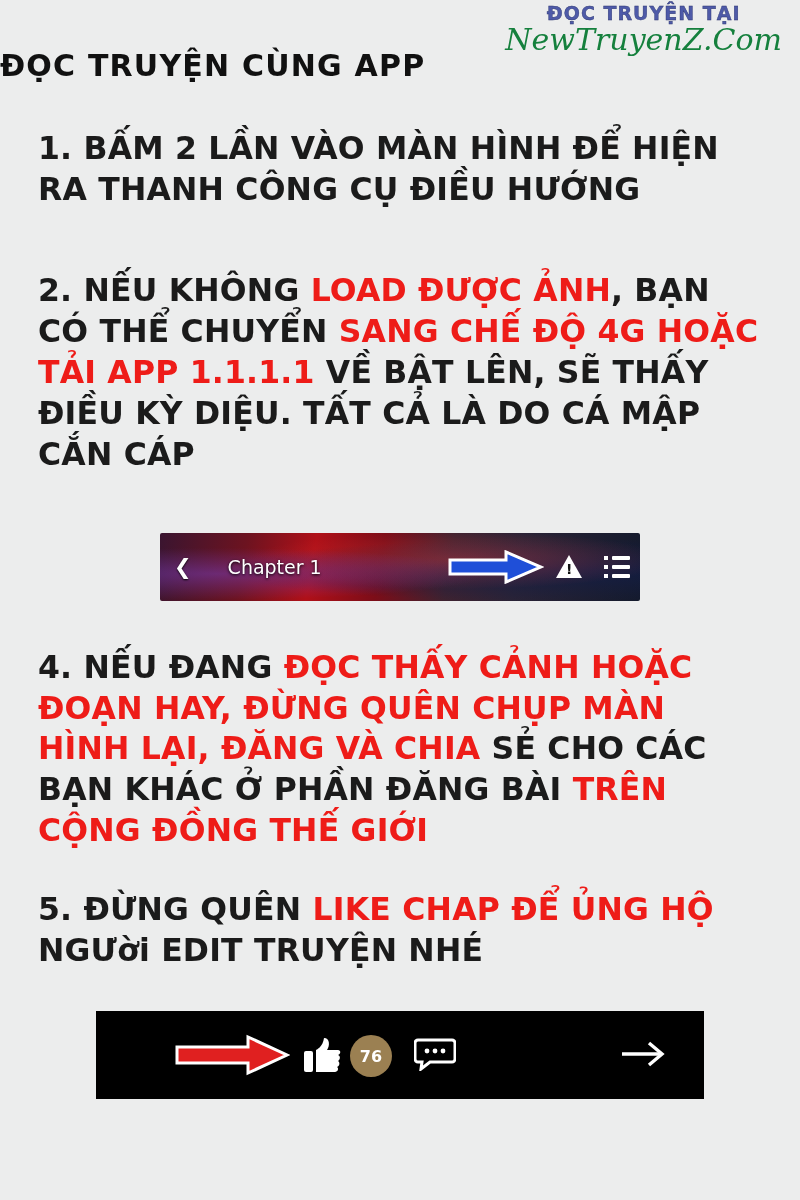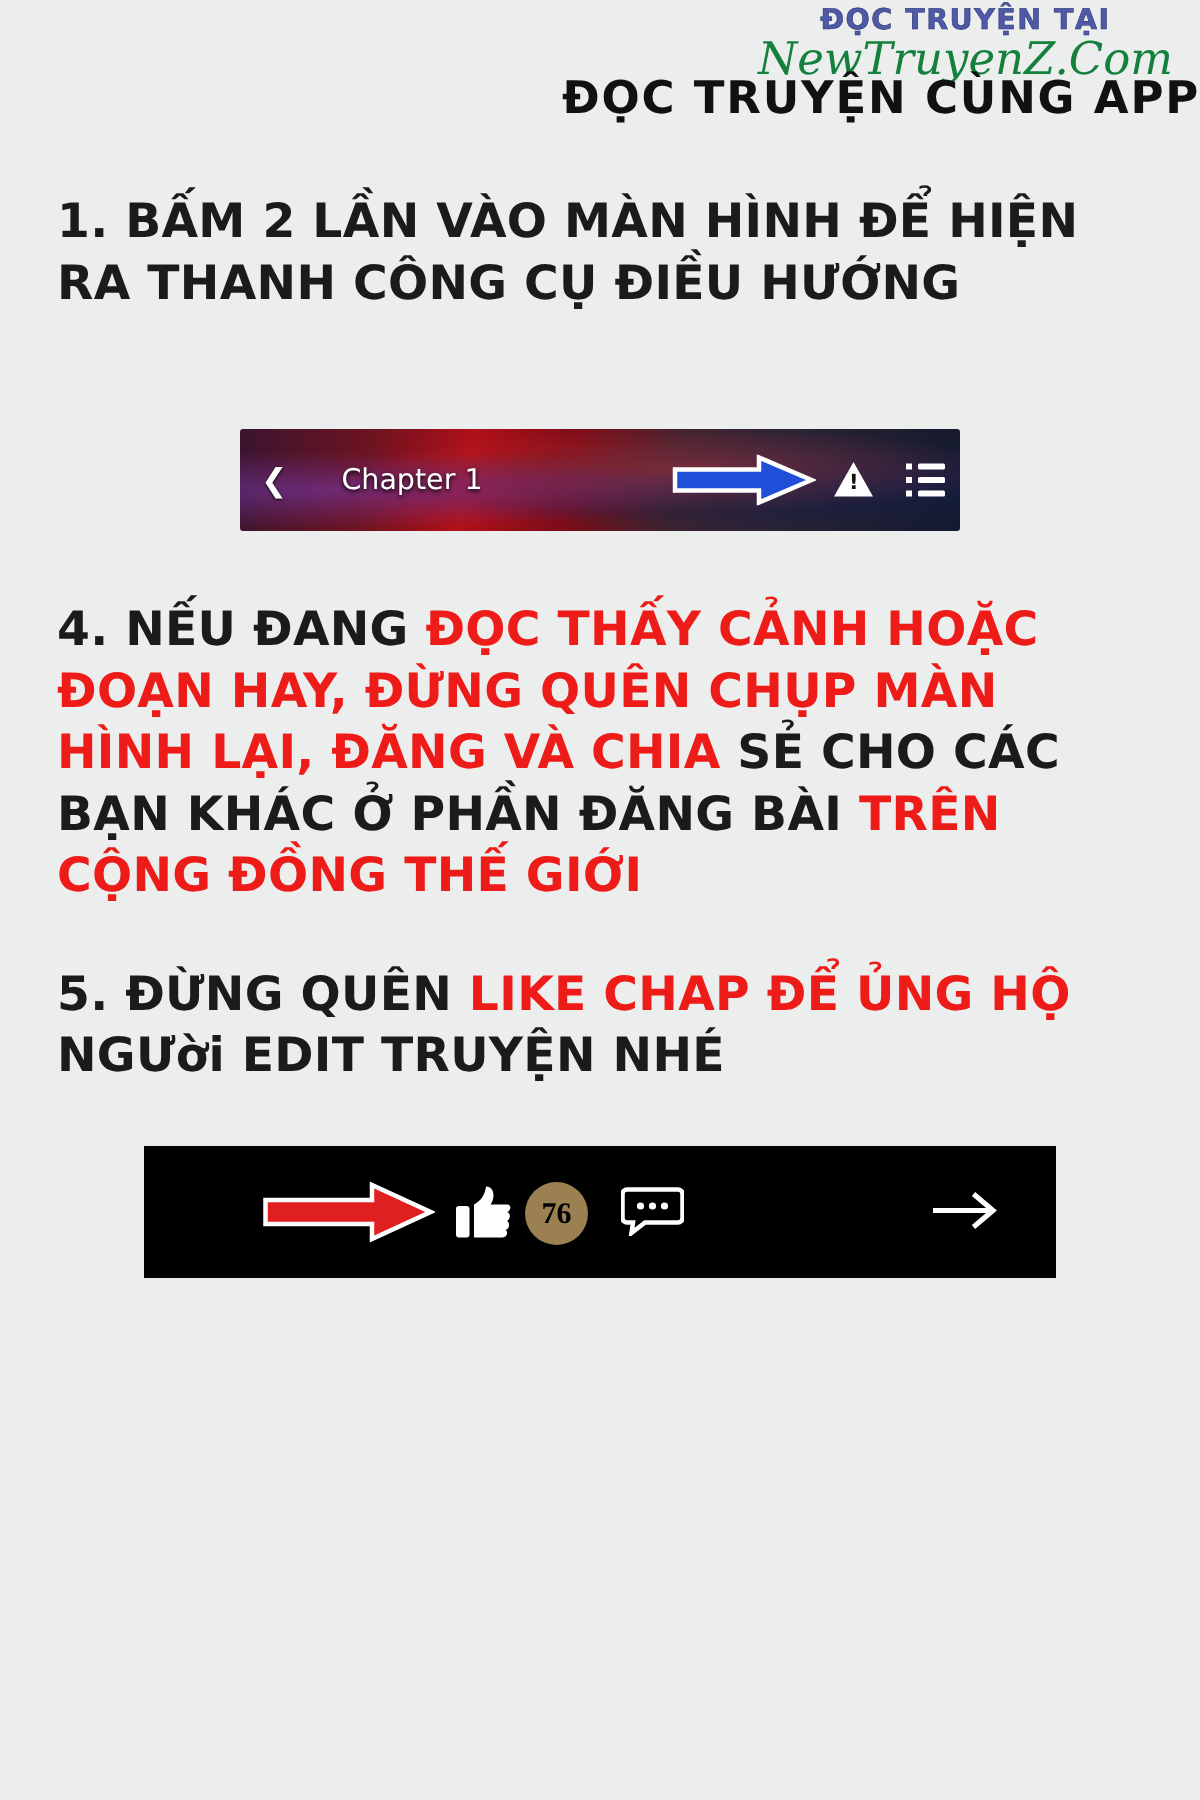--- a/index.html
+++ b/index.html
@@ -46,21 +46,21 @@
     font-family: "DejaVu Serif", "Liberation Serif", serif;
     font-style: italic;
   }
 
   
   .title {
     position: absolute;
     top: 48px;
     left: 0;
     width: 800px;
-    text-align: right;
+    text-align: left;
     font-size: 30px;
     font-weight: bold;
     letter-spacing: 1.2px;
     color: #111;
   }
 
   
   .content {
     position: absolute;
     top: 128px;
@@ -206,27 +206,26 @@
     height: 40px;
   }
   .count-badge {
     position: absolute;
     left: 254px;
     top: 24px;
     width: 42px;
     height: 42px;
     border-radius: 50%;
     background: #9b8052;
-    color: #000000;
-    font-size: 20px;
+    color: #ffffff;
+    font-size: 16px;
     font-weight: bold;
     display: flex;
     align-items: center;
     justify-content: center;
-    font-family: Liberation Serif, serif;
   }
   .bubble {
     position: absolute;
     left: 318px;
     top: 26px;
     width: 42px;
     height: 34px;
   }
   .next-arrow {
     position: absolute;
@@ -247,20 +246,23 @@
   </div>
 
   <div class="title">ĐỌC TRUYỆN CÙNG APP</div>
 
   <div class="content">
 
     <div class="para p1">
       <span>1. BẤM 2 LẦN VÀO MÀN HÌNH ĐỂ HIỆN RA THANH CÔNG CỤ ĐIỀU HƯỚNG</span>
     </div>
 
+    <div class="para p2">
+      <span>2. NẾU KHÔNG </span><span class="red">LOAD ĐƯỢC ẢNH</span><span>, BẠN CÓ THỂ CHUYỂN </span><span class="red">SANG CHẾ ĐỘ 4G HOẶC TẢI APP 1.1.1.1</span><span> VỀ BẬT LÊN, SẼ THẤY ĐIỀU KỲ DIỆU. TẤT CẢ LÀ DO CÁ MẬP CẮN CÁP</span>
+    </div>
 
 
     <div style="height:16px"></div>
     <div class="shot1">
       <span class="s1-back">❮</span>
       <span class="s1-chapter">Chapter 1</span>
       <div class="s1-right">
         <span class="warn-tri">
             <span>!</span>
           </span>

